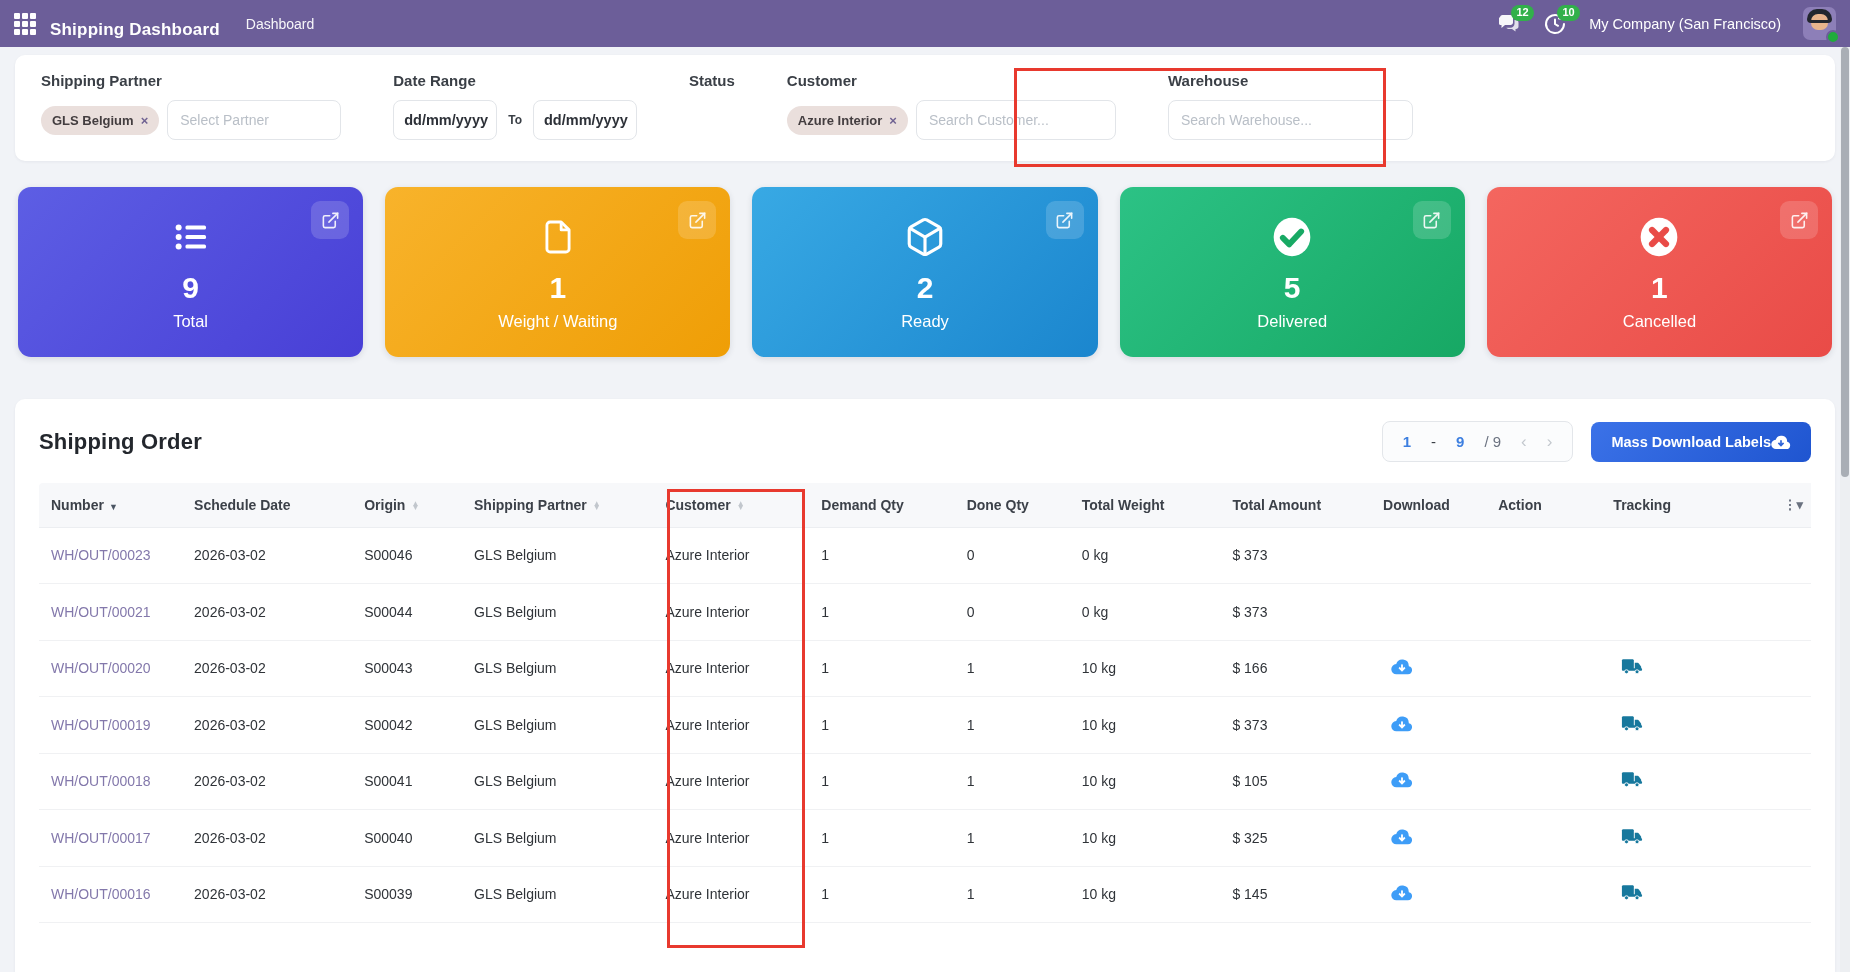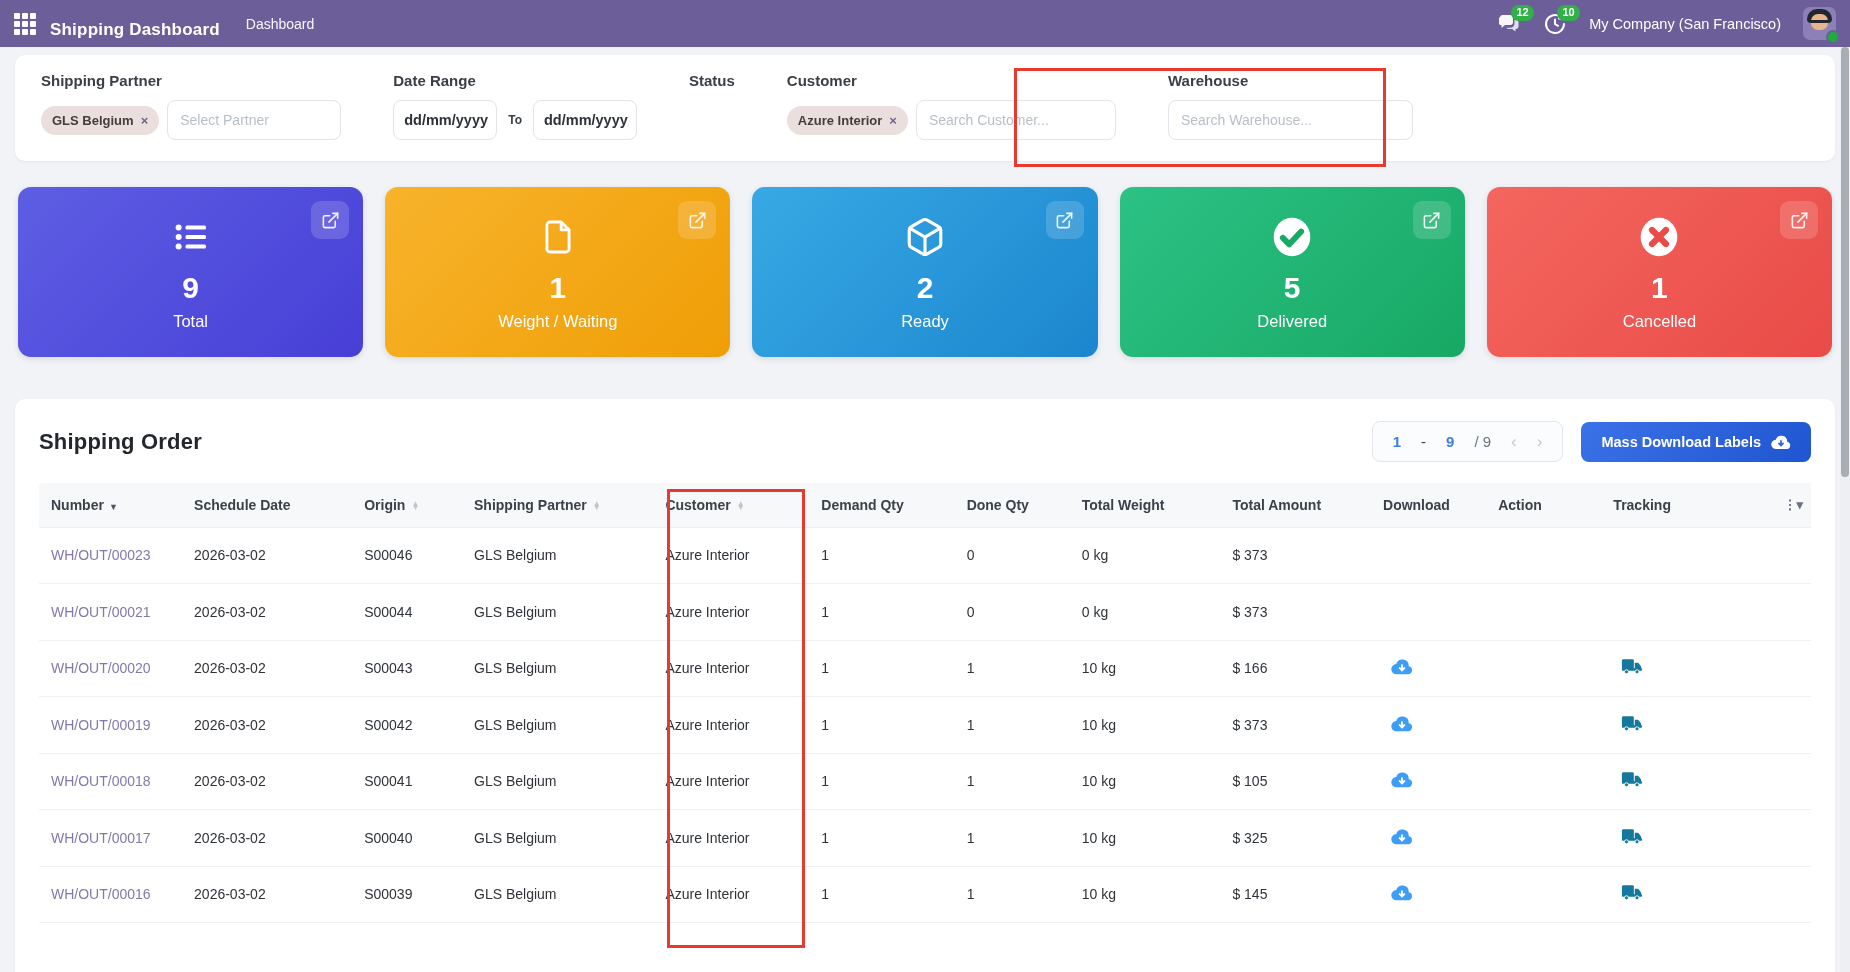--- a/index.html
+++ b/index.html
@@ -50,21 +50,21 @@
   
   .orders-card { background:#fff; margin:42px 15px 0; border-radius:10px; box-shadow:0 1px 3px rgba(30,40,60,.06); padding:22px 24px; height:760px; position:relative;}
   .orders-header { display:flex; align-items:center; }
   .orders-title { font-size:22px; font-weight:bold; color:#23272d; letter-spacing:.2px;}
   .orders-header-right { margin-left:auto; display:flex; align-items:center; gap:18px;}
   .pagination { display:flex; align-items:center; gap:20px; border:1px solid #e3e6ea; background:#fbfcfd; border-radius:8px; padding:11px 20px; font-size:15px;}
   .pg-num { color:#3d7fe0; font-weight:bold; }
   .pg-dash { color:#3a3f46; }
   .pg-total { color:#6b7280; }
   .pg-chevron { color:#c3c8ce; font-size:17px; cursor:pointer; line-height:1; }
-  .mass-dl-btn { background:linear-gradient(135deg,#3b72e8,#1f55d0); color:#fff; border:none; border-radius:8px; padding:12px 20px; font-size:14.5px; font-weight:bold; display:flex; align-items:center; gap:10px; cursor:pointer; font-family:"Liberation Sans",sans-serif;}
+  .mass-dl-btn { background:linear-gradient(135deg,#3b72e8,#1f55d0); color:#fff; border:none; border-radius:8px; padding:12px 20px; font-size:14.5px; font-weight:bold; display:flex; align-items:center; cursor:pointer; font-family:"Liberation Sans",sans-serif;}
 
   table.orders { width:100%; border-collapse:collapse; margin-top:21px; table-layout:fixed;}
   thead th { background:#f7f8fa; text-align:left; font-size:14px; font-weight:bold; color:#3c4149; height:44px; padding:0 8px; white-space:nowrap;}
   thead th:first-child { padding-left:12px; border-radius:4px 0 0 0;}
   .sort-caret { color:#4b5563; font-size:9px; margin-left:5px; }
   .sort-both { display:inline-flex; flex-direction:column; vertical-align:middle; margin-left:6px; line-height:.55; color:#c2c7cd; font-size:8px;}
   .col-toggle { color:#6b7280; font-size:13px; cursor:pointer; text-align:right; }
   tbody td { height:56.5px; padding:0 8px; font-size:14px; color:#2f3338; border-bottom:1px solid #f0f1f3; white-space:nowrap;}
   tbody td:first-child { padding-left:12px; }
   tbody tr:first-child td { border-top:1px solid #eceef1; }

